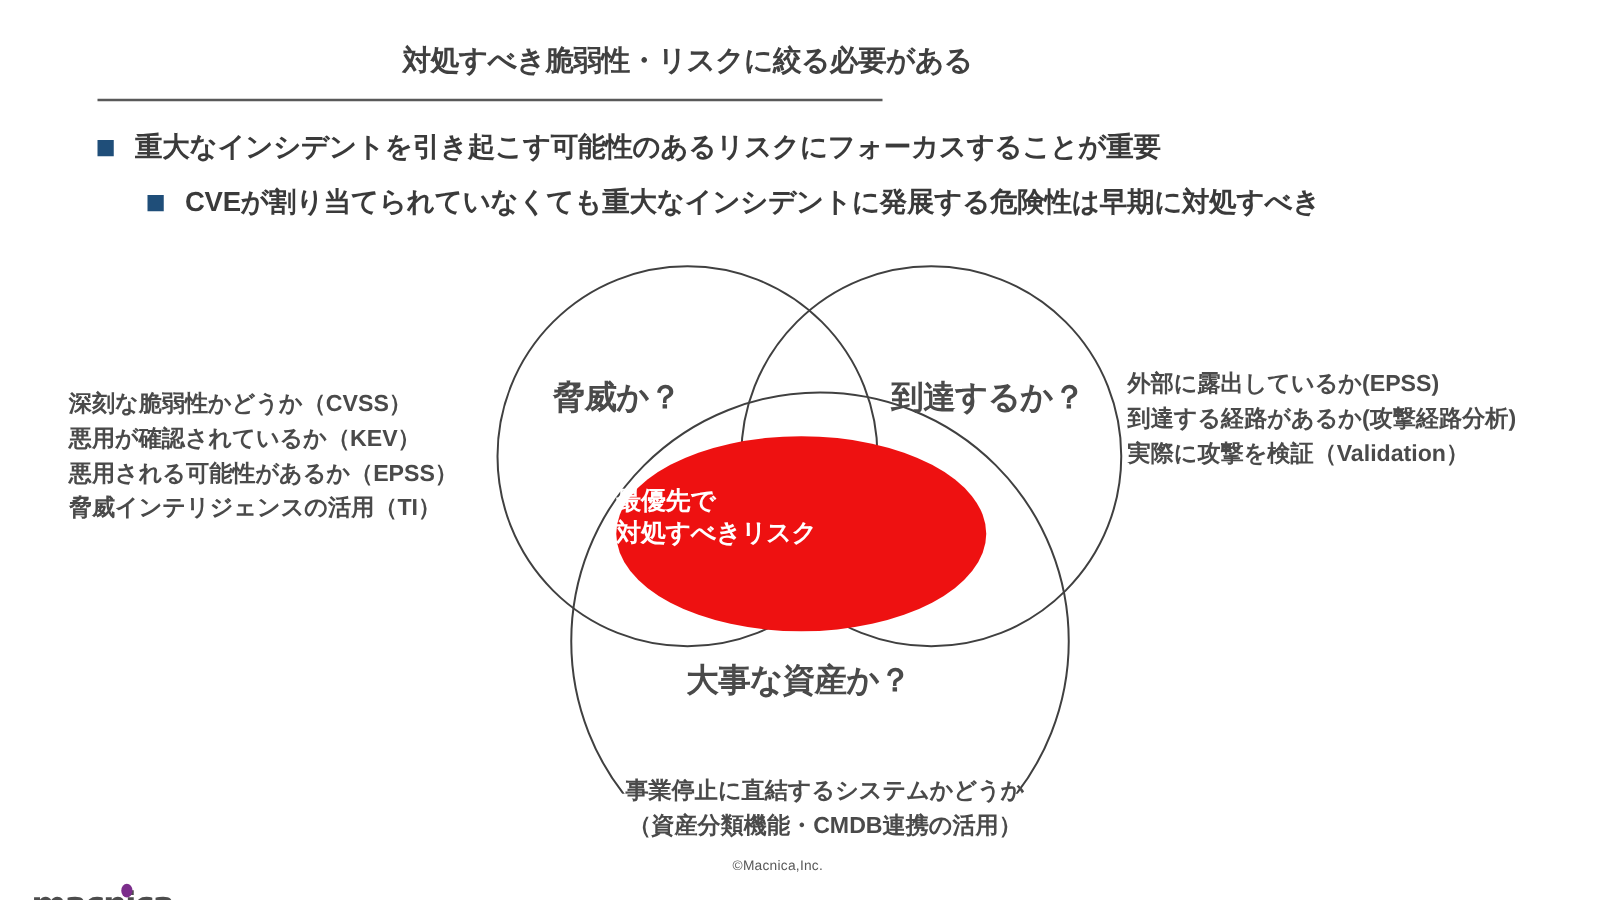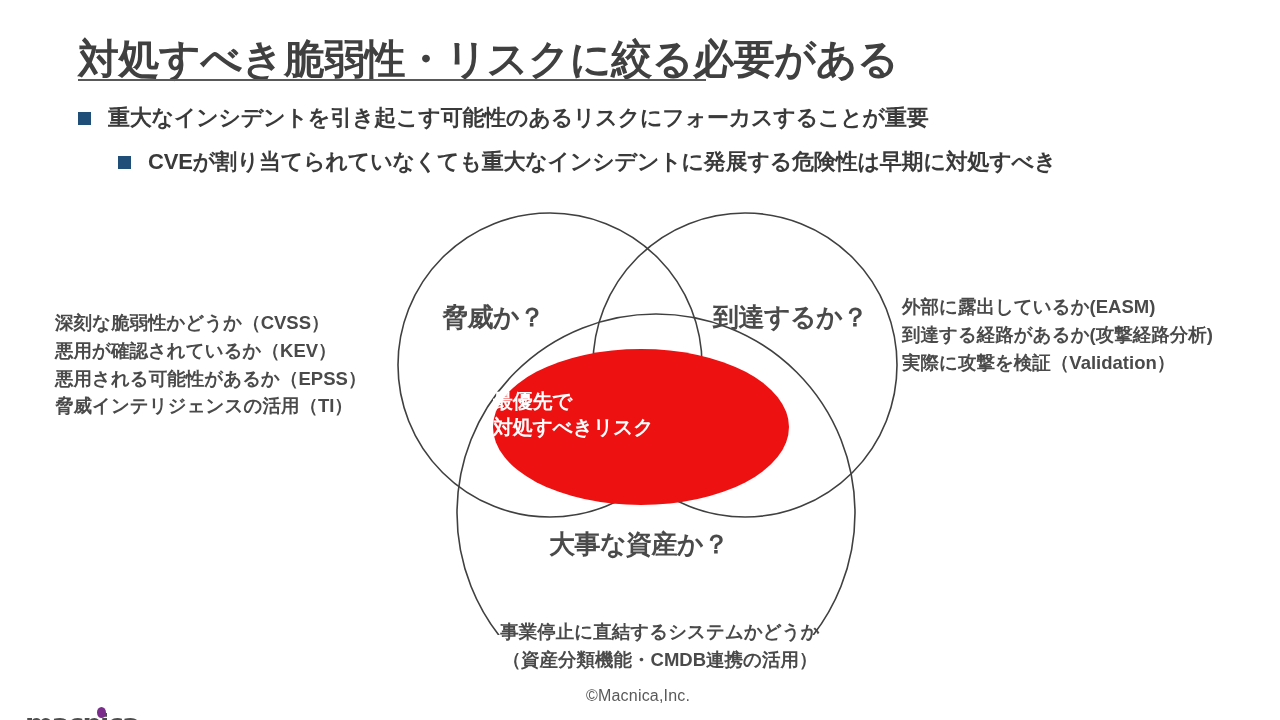--- a/index.html
+++ b/index.html
@@ -25,26 +25,27 @@
   }
 
   
   .title-block {
     position: absolute;
     left: 78px;
     top: 34px;
     width: 700px;
   }
   .title-text {
-    font-size: 41px;
+    font-size: 23px;
     font-weight: bold;
     letter-spacing: -0.5px;
     color: #404040;
     line-height: 1.22;
     white-space: nowrap;
+    text-align: right;
   }
   .title-rule {
     position: absolute;
     left: 78px;
     top: 79px;
     width: 628px;
     height: 2px;
     background: #595959;
   }
 
@@ -154,21 +155,21 @@
     top: 0px;
     width: 9px;
     height: 11px;
     border-radius: 50%;
     background: #7B2D8B;
   }
   .copyright {
     position: absolute;
     left: 586px;
     top: 687px;
-    font-size: 16px;
+    font-size: 11px;
     color: #595959;
     letter-spacing: 0.2px;
     font-family: "Liberation Sans", sans-serif;
     white-space: nowrap;
   }
 </style>
 </head>
 <body>
 
 <div class="slide">
@@ -207,21 +208,21 @@
   </div>
 
   <div class="annot left">
     <div>深刻な脆弱性かどうか（CVSS）</div>
     <div>悪用が確認されているか（KEV）</div>
     <div>悪用される可能性があるか（EPSS）</div>
     <div>脅威インテリジェンスの活用（TI）</div>
   </div>
 
   <div class="annot right">
-    <div>外部に露出しているか(EASM)</div>
+    <div>外部に露出しているか(EPSS)</div>
     <div>到達する経路があるか(攻撃経路分析)</div>
     <div>実際に攻撃を検証（Validation）</div>
   </div>
 
   <div class="annot bottom">
     <div>事業停止に直結するシステムかどうか</div>
     <div>（資産分類機能・CMDB連携の活用）</div>
   </div>
 
   <div class="logo">

